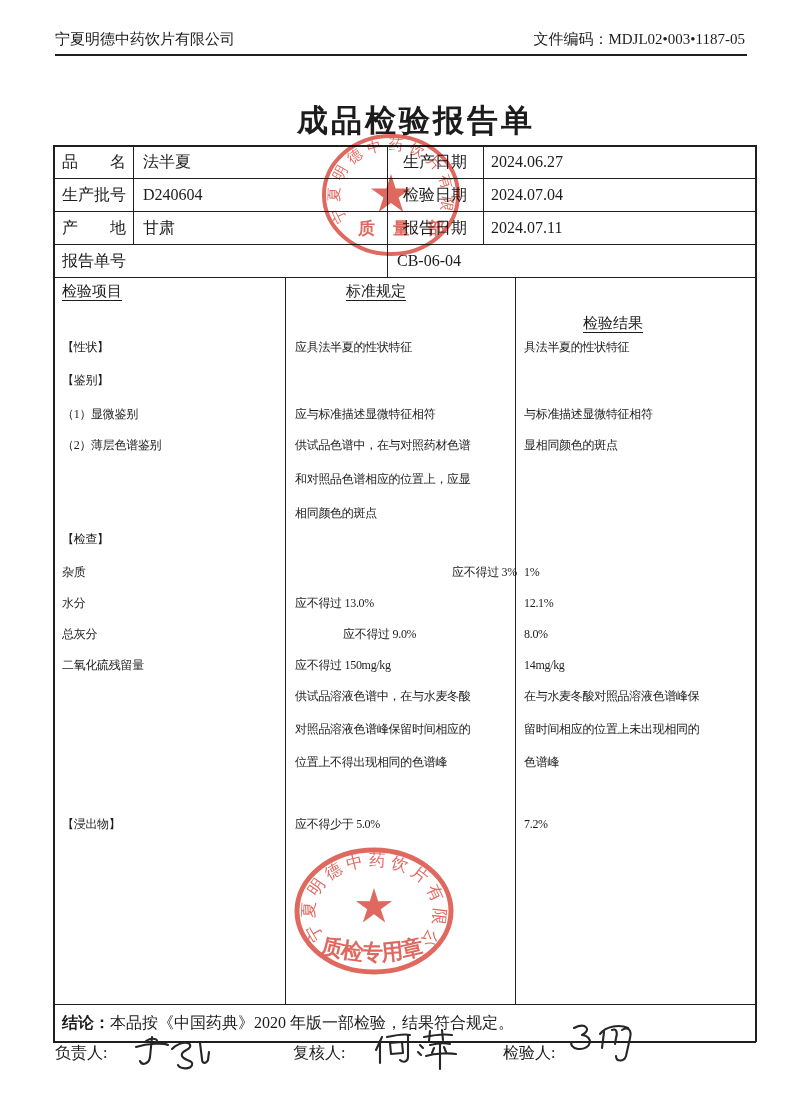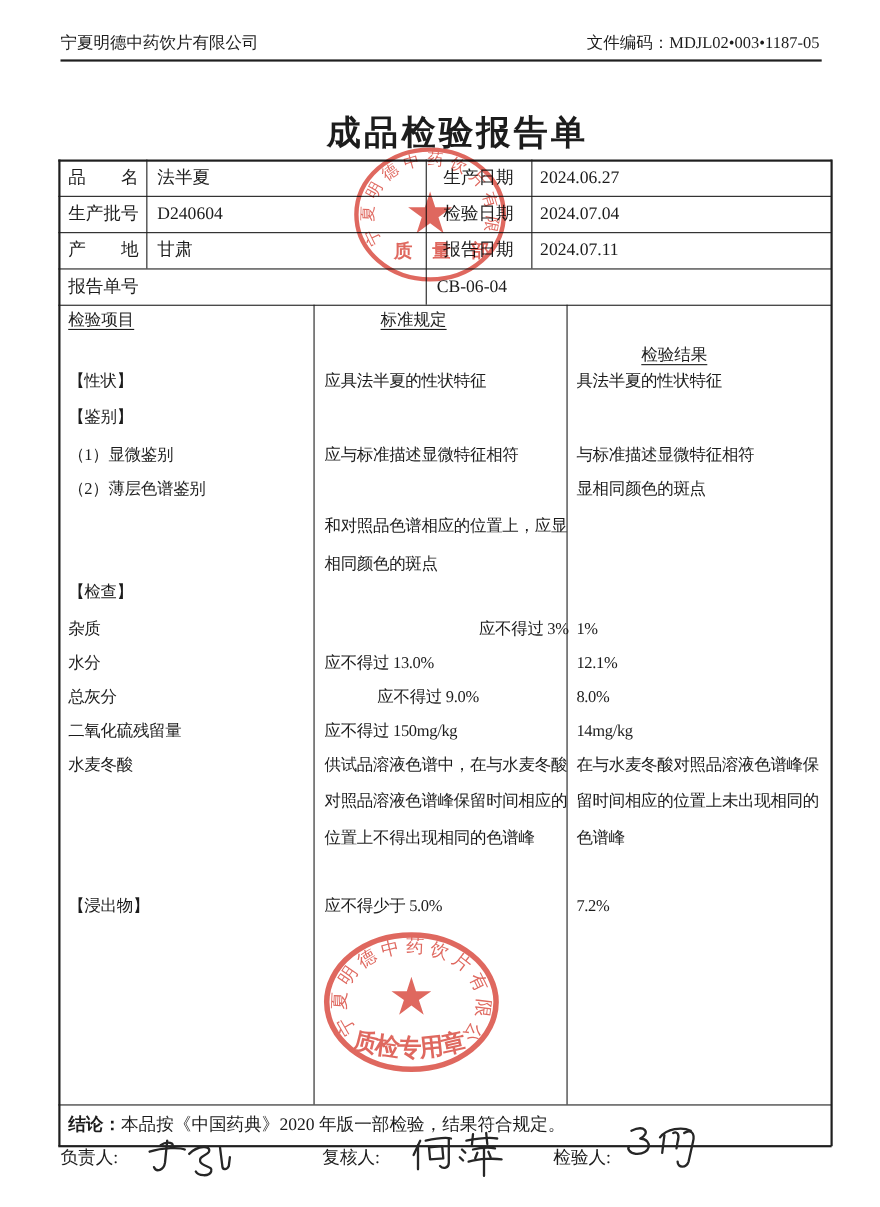--- a/index.html
+++ b/index.html
@@ -14,21 +14,21 @@
          font-size:31px;font-weight:bold;letter-spacing:3px;}
   
   .bl{position:absolute;background:#1f1f1f;}
   
   .cell{position:absolute;height:33px;line-height:33px;font-size:16px;white-space:nowrap;}
   .cell.c-center{text-align:center;}
   
   #inspection-lines{position:absolute;left:53px;top:277px;width:702px;height:727px;}
   .col-head{position:absolute;height:22px;line-height:22px;font-size:15px;white-space:nowrap;
             text-decoration:underline;text-underline-offset:4px;}
-  .ins-line{position:absolute;height:22px;line-height:22px;font-size:15px;letter-spacing:-0.3px;white-space:nowrap;}
+  .ins-line{position:absolute;height:22px;line-height:22px;font-size:12px;letter-spacing:-0.3px;white-space:nowrap;}
   
   .conclusion{position:absolute;left:62px;top:1004px;width:680px;height:37px;line-height:37px;
               font-size:16px;white-space:nowrap;}
   .conclusion b{font-weight:bold;}
   
   .sig-label{position:absolute;top:1042px;height:22px;line-height:22px;font-size:16px;white-space:nowrap;}
   .sig-svg{position:absolute;}
   .sig-svg path{fill:none;stroke:#262626;stroke-width:2.1;stroke-linecap:round;stroke-linejoin:round;}
   
   .stamp{position:absolute;opacity:0.82;mix-blend-mode:multiply;pointer-events:none;}
@@ -89,37 +89,37 @@
 
   <div id="inspection-lines">
       <div class="ins-line" style="top: 59px; left: 9px; width: 225px;">【性状】</div>
       <div class="ins-line" style="top: 59px; left: 242px; width: 222px;">应具法半夏的性状特征</div>
       <div class="ins-line" style="top: 59px; left: 471px; width: 228px;">具法半夏的性状特征</div>
       <div class="ins-line" style="top: 92px; left: 9px; width: 225px;">【鉴别】</div>
       <div class="ins-line" style="top: 126px; left: 9px; width: 225px;">（1）显微鉴别</div>
       <div class="ins-line" style="top: 126px; left: 242px; width: 222px;">应与标准描述显微特征相符</div>
       <div class="ins-line" style="top: 126px; left: 471px; width: 228px;">与标准描述显微特征相符</div>
       <div class="ins-line" style="top: 157px; left: 9px; width: 225px;">（2）薄层色谱鉴别</div>
+      <div class="ins-line" style="top: 157px; left: 242px; width: 222px;">供试品色谱中，在与对照药材色谱</div>
       <div class="ins-line" style="top: 157px; left: 471px; width: 228px;">显相同颜色的斑点</div>
       <div class="ins-line" style="top: 225px; left: 242px; width: 222px;">相同颜色的斑点</div>
       <div class="ins-line" style="top: 191px; left: 242px; width: 222px;">和对照品色谱相应的位置上，应显</div>
       <div class="ins-line" style="top: 251px; left: 9px; width: 225px;">【检查】</div>
       <div class="ins-line" style="top: 284px; left: 9px; width: 225px;">杂质</div>
       <div class="ins-line" style="top: 284px; left: 242px; width: 222px; text-align: right;">应不得过 3%</div>
       <div class="ins-line" style="top: 284px; left: 471px; width: 228px;">1%</div>
       <div class="ins-line" style="top: 315px; left: 9px; width: 225px;">水分</div>
       <div class="ins-line" style="top: 315px; left: 242px; width: 222px;">应不得过 13.0%</div>
       <div class="ins-line" style="top: 315px; left: 471px; width: 228px;">12.1%</div>
       <div class="ins-line" style="top: 346px; left: 9px; width: 225px;">总灰分</div>
       <div class="ins-line" style="top: 346px; left: 242px; width: 222px; margin-left: 48px;">应不得过 9.0%</div>
       <div class="ins-line" style="top: 346px; left: 471px; width: 228px;">8.0%</div>
       <div class="ins-line" style="top: 377px; left: 9px; width: 225px;">二氧化硫残留量</div>
       <div class="ins-line" style="top: 377px; left: 242px; width: 222px;">应不得过 150mg/kg</div>
       <div class="ins-line" style="top: 377px; left: 471px; width: 228px;">14mg/kg</div>
-      <div class="ins-line" style="top: 408px; left: 9px; width: 225px;">水麦冬酸</div>
       <div class="ins-line" style="top: 408px; left: 242px; width: 222px;">供试品溶液色谱中，在与水麦冬酸</div>
       <div class="ins-line" style="top: 408px; left: 471px; width: 228px;">在与水麦冬酸对照品溶液色谱峰保</div>
       <div class="ins-line" style="top: 441px; left: 242px; width: 222px;">对照品溶液色谱峰保留时间相应的</div>
       <div class="ins-line" style="top: 441px; left: 471px; width: 228px;">留时间相应的位置上未出现相同的</div>
       <div class="ins-line" style="top: 474px; left: 242px; width: 222px;">位置上不得出现相同的色谱峰</div>
       <div class="ins-line" style="top: 474px; left: 471px; width: 228px;">色谱峰</div>
       <div class="ins-line" style="top: 536px; left: 9px; width: 225px;">【浸出物】</div>
       <div class="ins-line" style="top: 536px; left: 242px; width: 222px;">应不得少于 5.0%</div>
       <div class="ins-line" style="top: 536px; left: 471px; width: 228px;">7.2%</div>
     </div>

